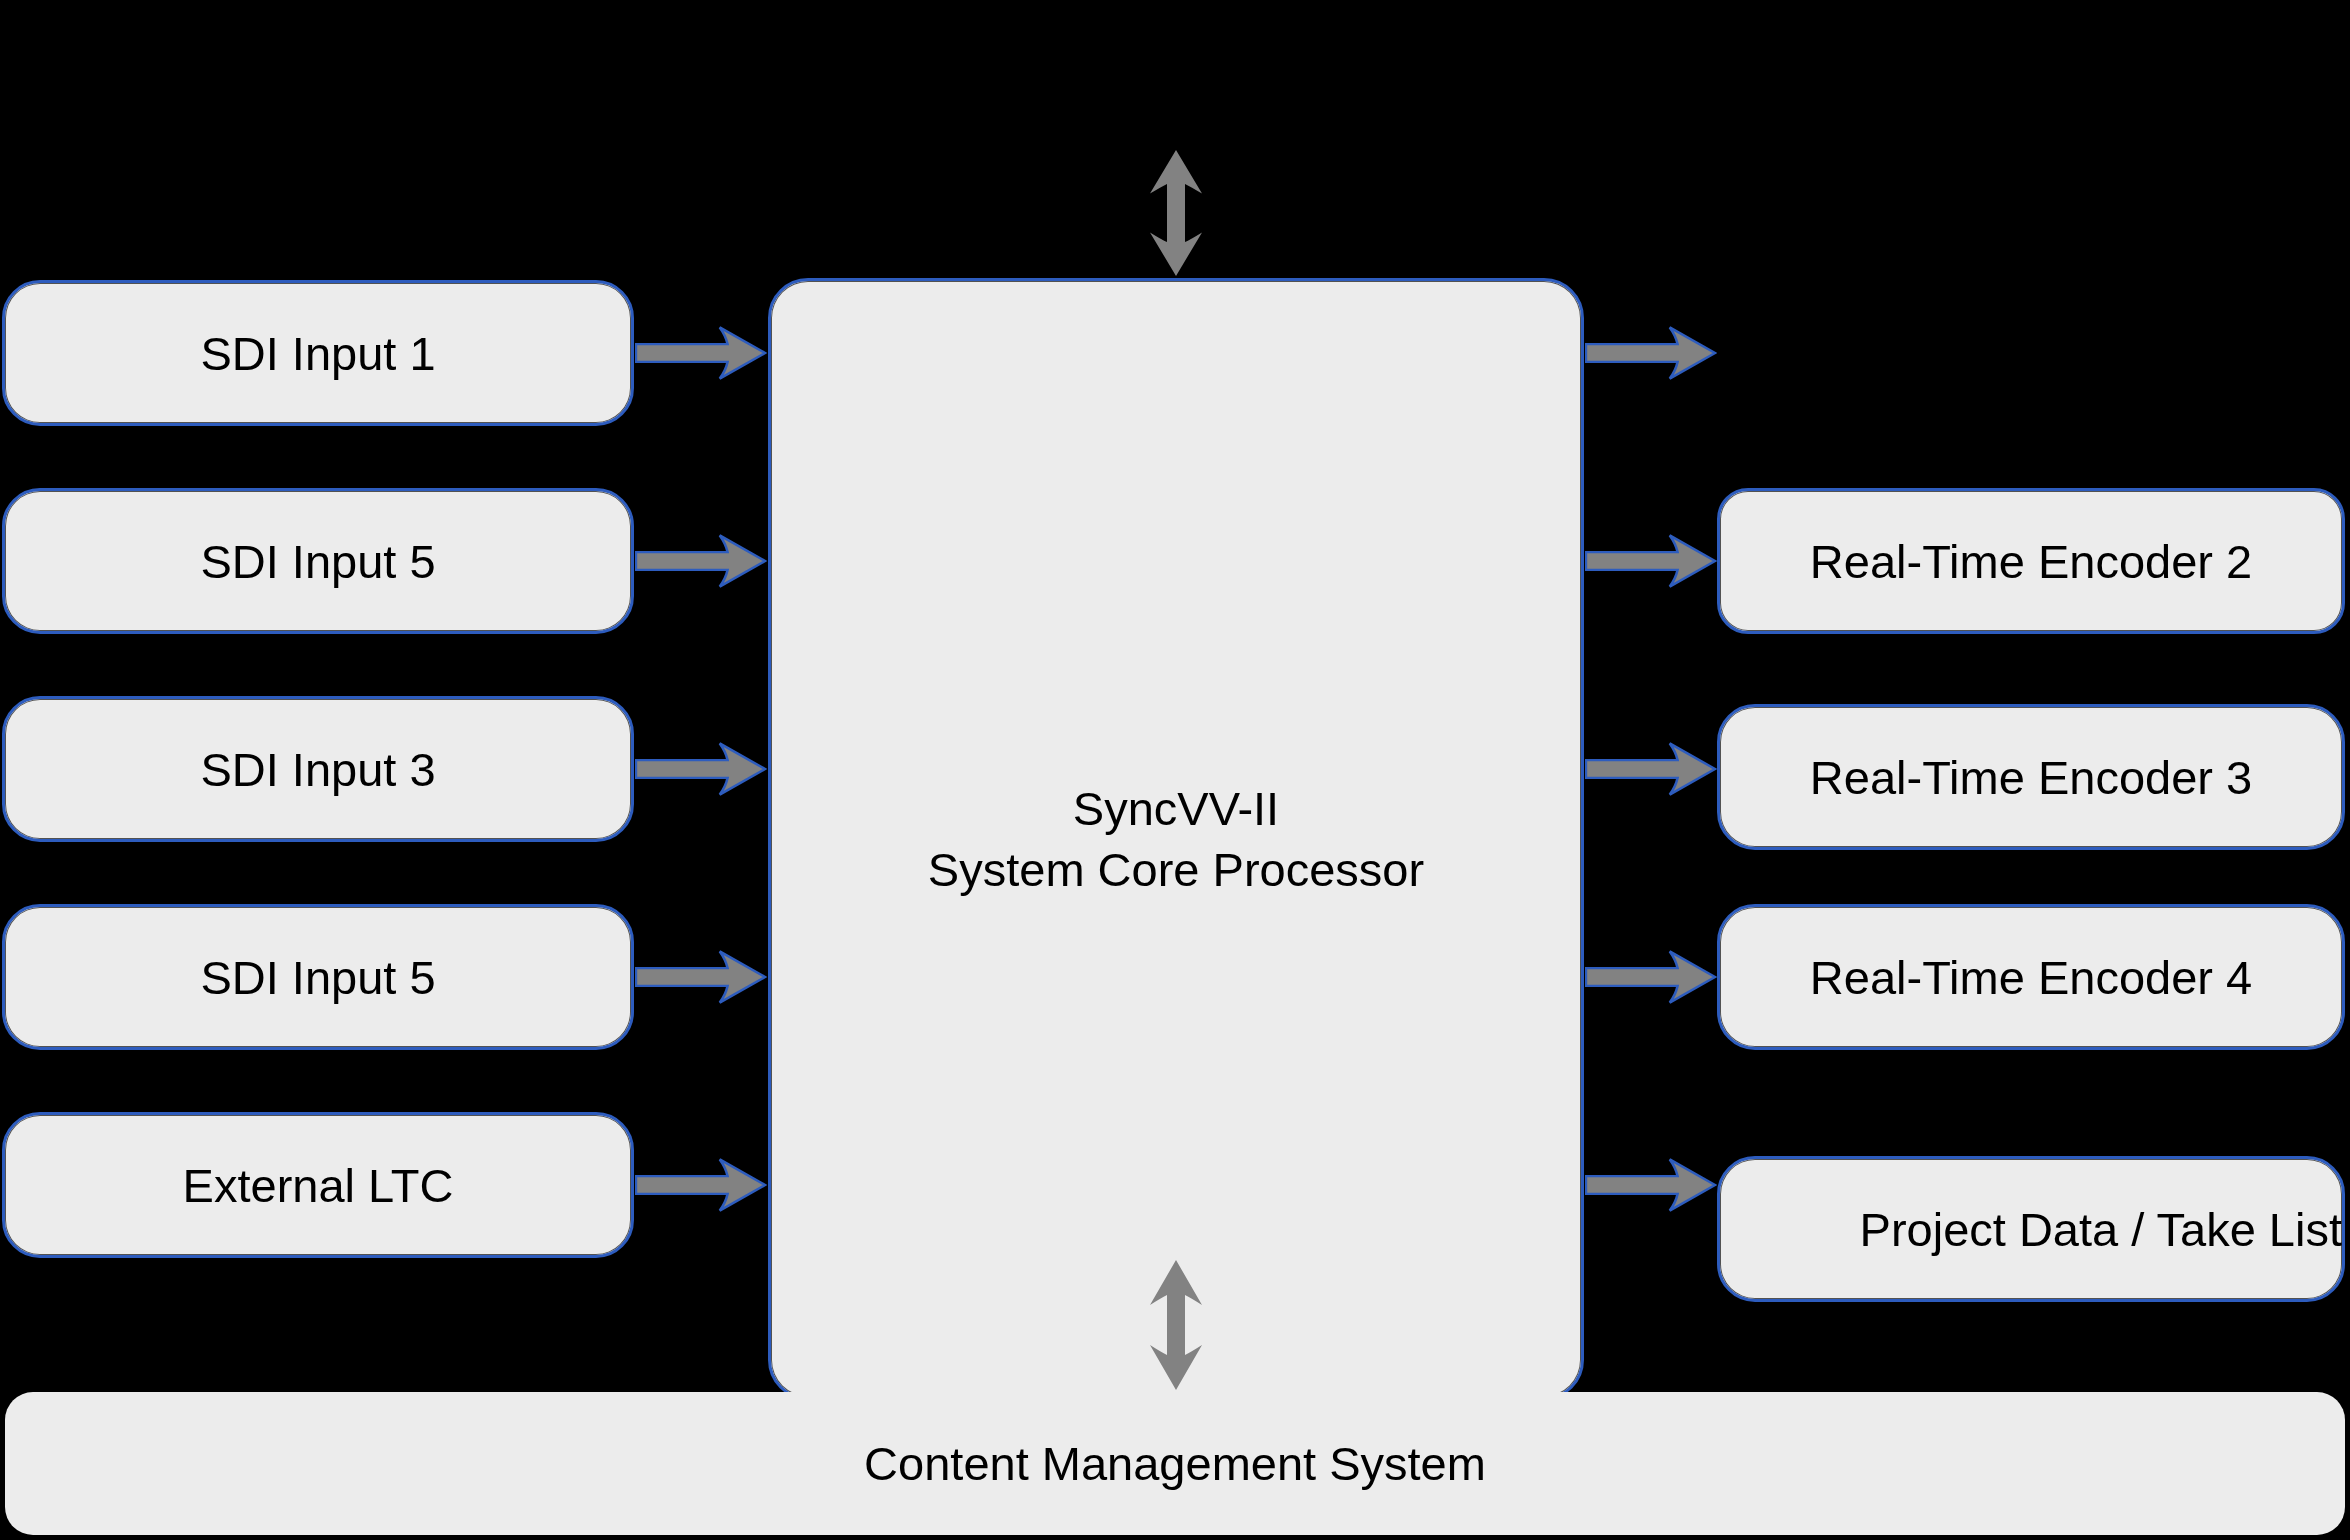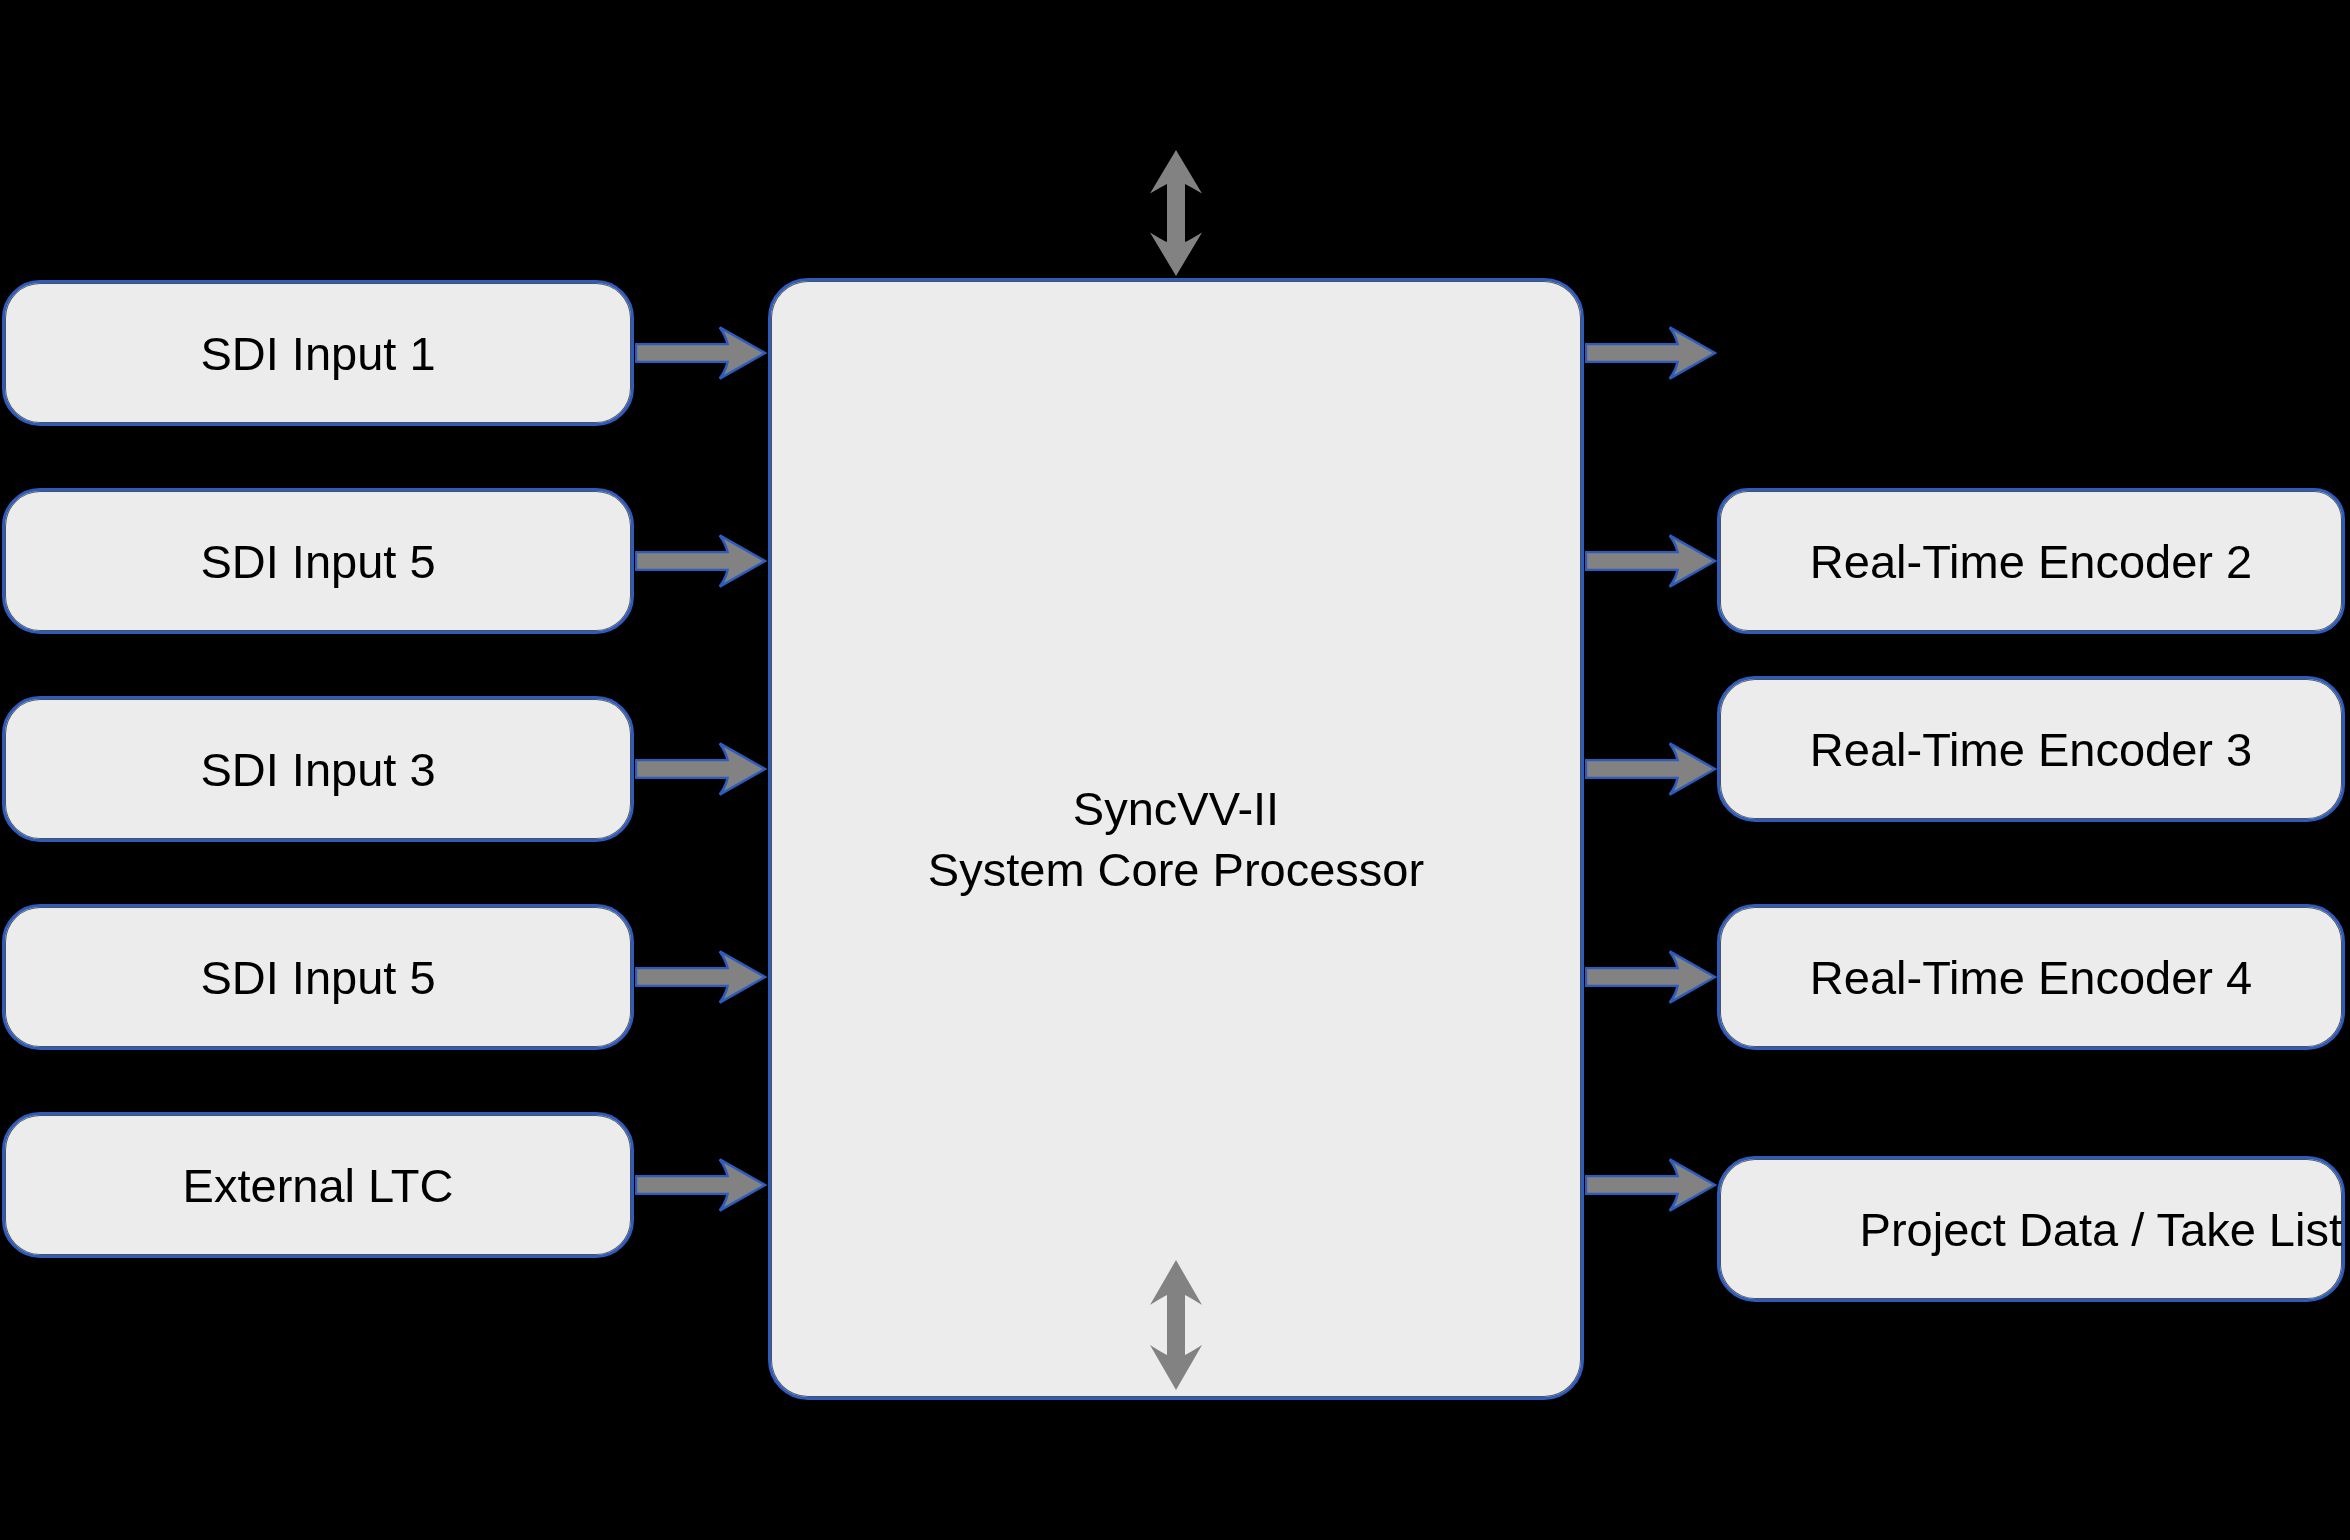--- a/index.html
+++ b/index.html
@@ -119,30 +119,33 @@
   </div>
   <div class="arrow" style="left:1585px;top:1155px;">
     <svg width="132" height="60" viewBox="0 0 134 60">
       <path d="M1,21 H94 Q92,12 86,4 L132,30 L86,56 Q92,48 94,39 H1 Z" style="fill:var(--arrow-fill);stroke:var(--box-border);stroke-width:2.5;"></path>
     </svg>
   </div>
 
   <div class="node side right-col" style="top:488px;border-radius:31px;">
     <span>Real-Time Encoder 2</span>
   </div>
-  <div class="node side right-col" style="top:676px;">
+  <div class="node side right-col" style="top:704px;">
     <span>Real-Time Encoder 3</span>
   </div>
   <div class="node side right-col" style="top:904px;">
     <span>Real-Time Encoder 4</span>
   </div>
   <div class="node side right-col" style="top:1156px;justify-content:flex-end;">
     <span>Project Data / Take List</span>
   </div>
 
   <div class="arrow" style="left:1147px;top:1259px;">
     <svg width="58" height="132" viewBox="0 0 58 132" preserveAspectRatio="none">
       <path d="M29,1 L55,46 Q44,39 38,36 L38,96 Q44,93 55,86 L29,131 L3,86 Q14,93 20,96 L20,36 Q14,39 3,46 Z" style="fill:var(--arrow-fill);"></path>
     </svg>
   </div>
 
+  <div class="bar" style="top:1392px;height:143px;">
+    <span>Content Management System</span>
+  </div>
 
 </div>
 
 </body></html>

